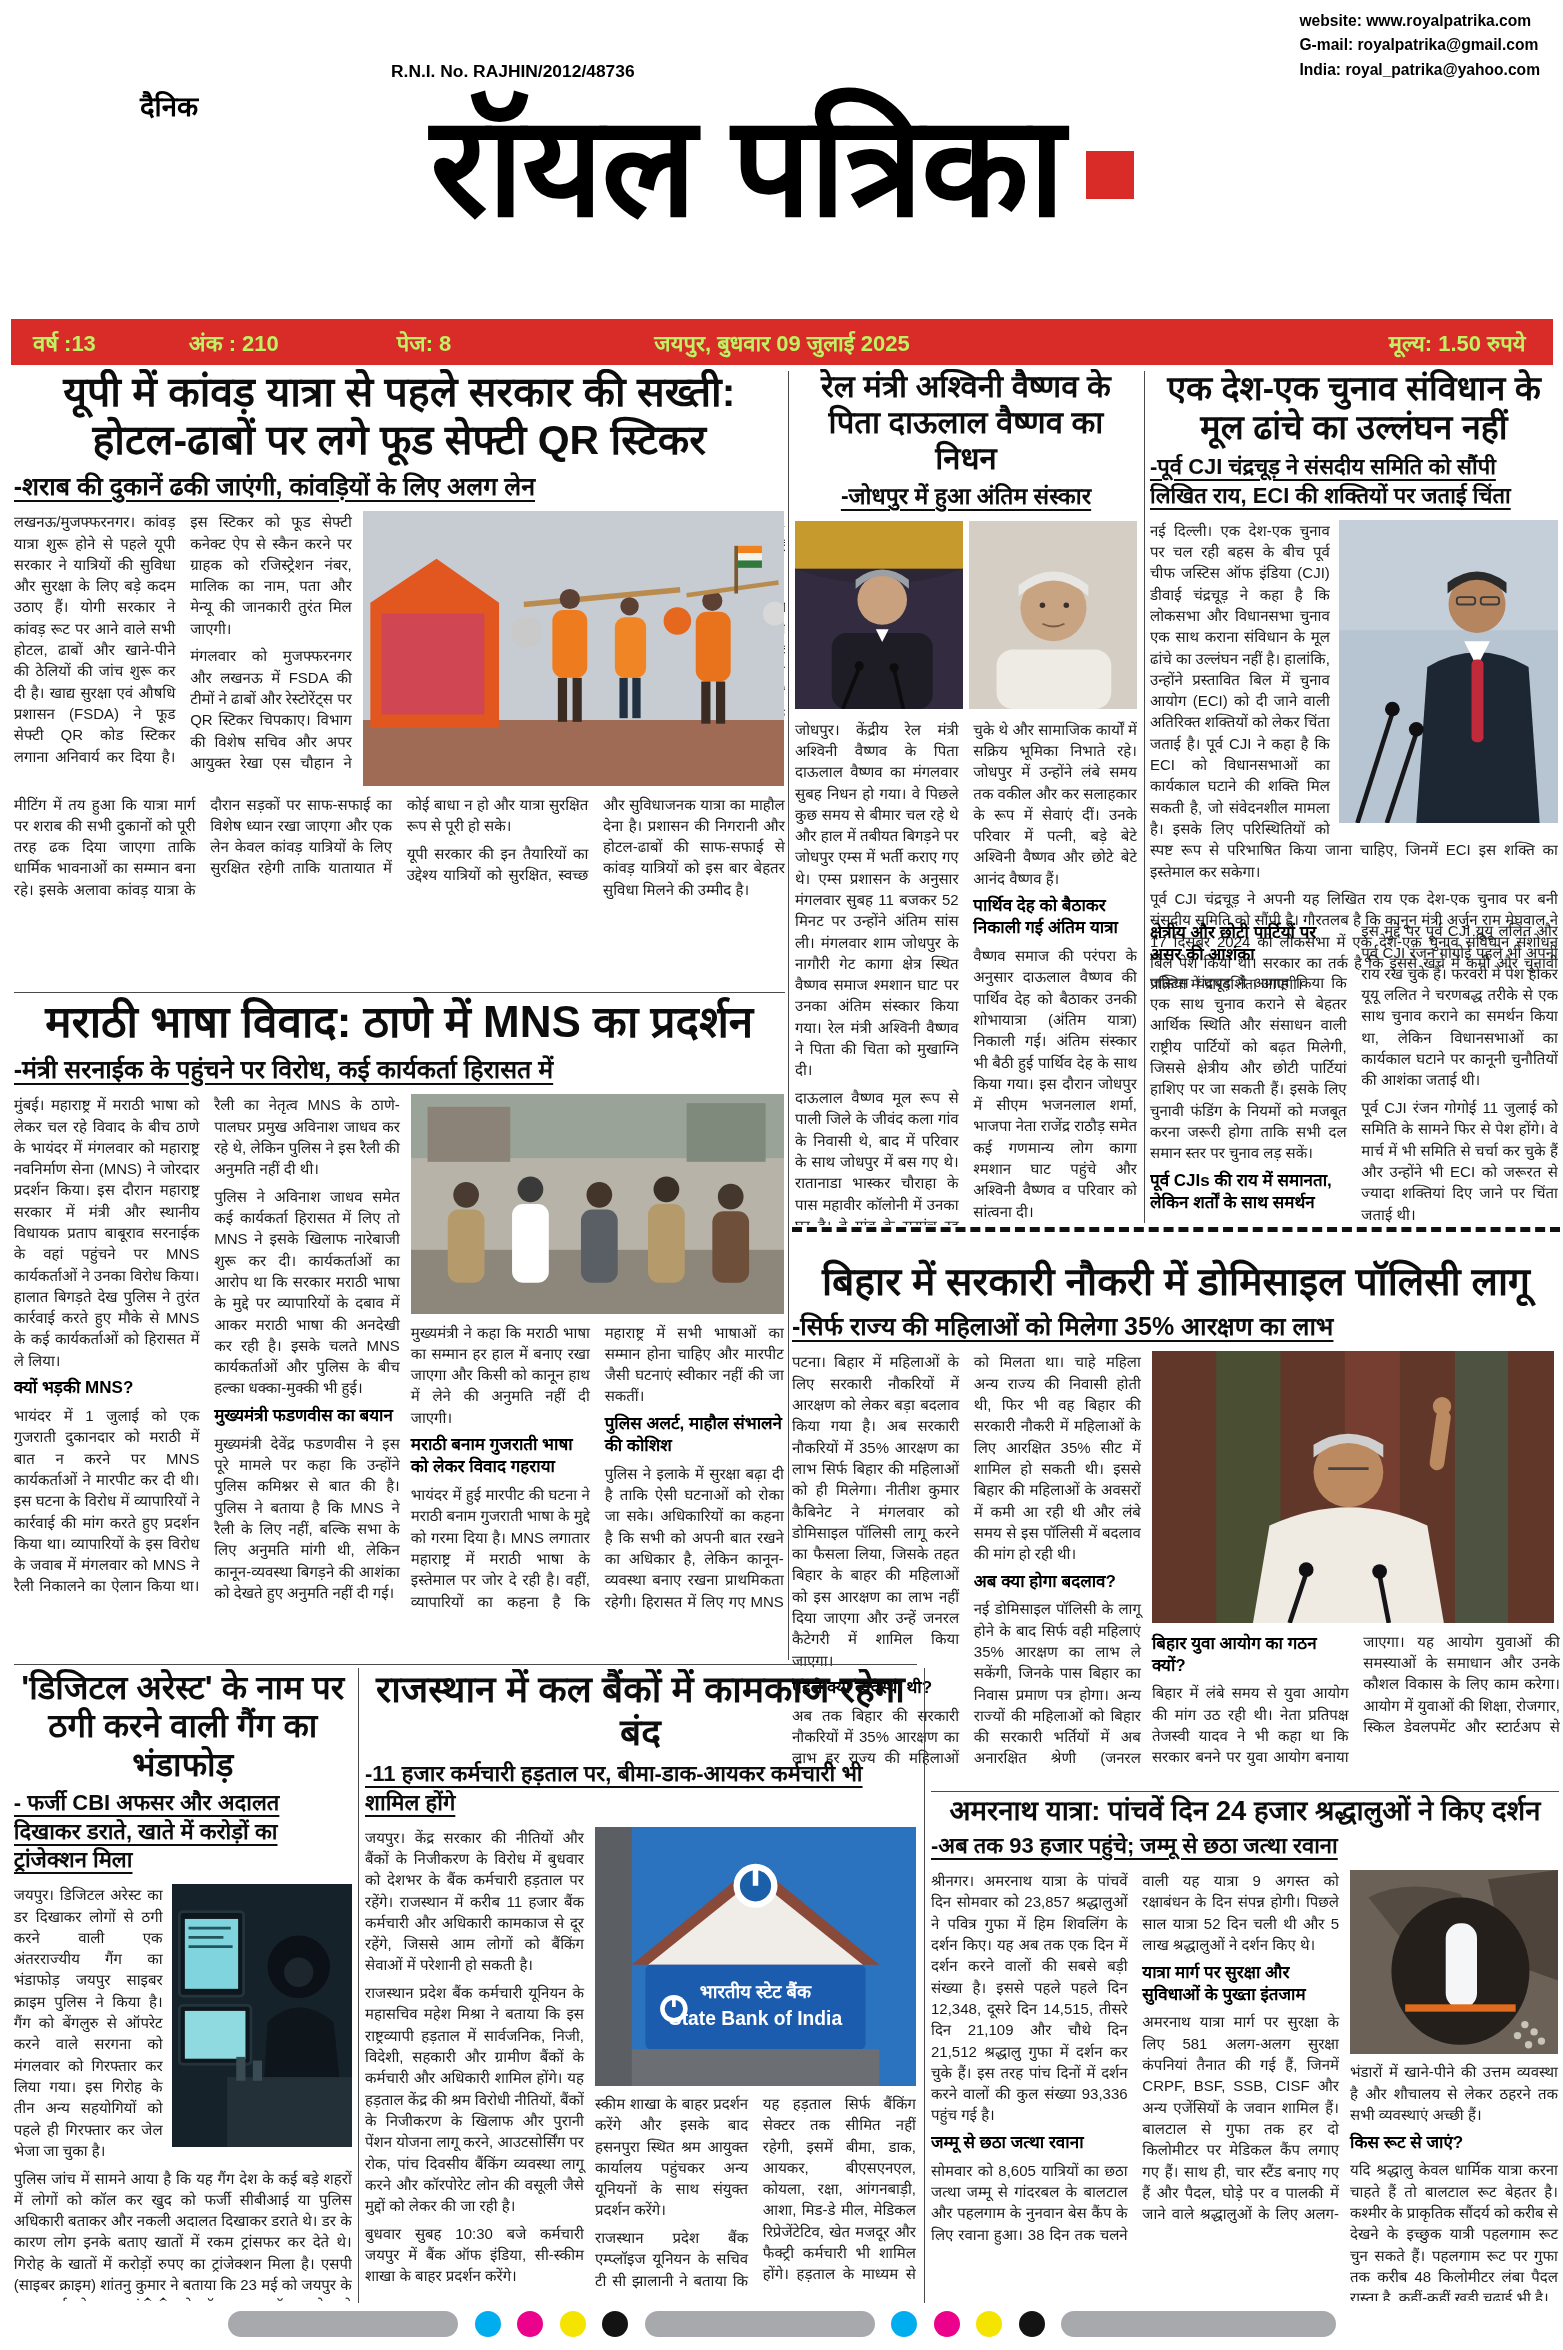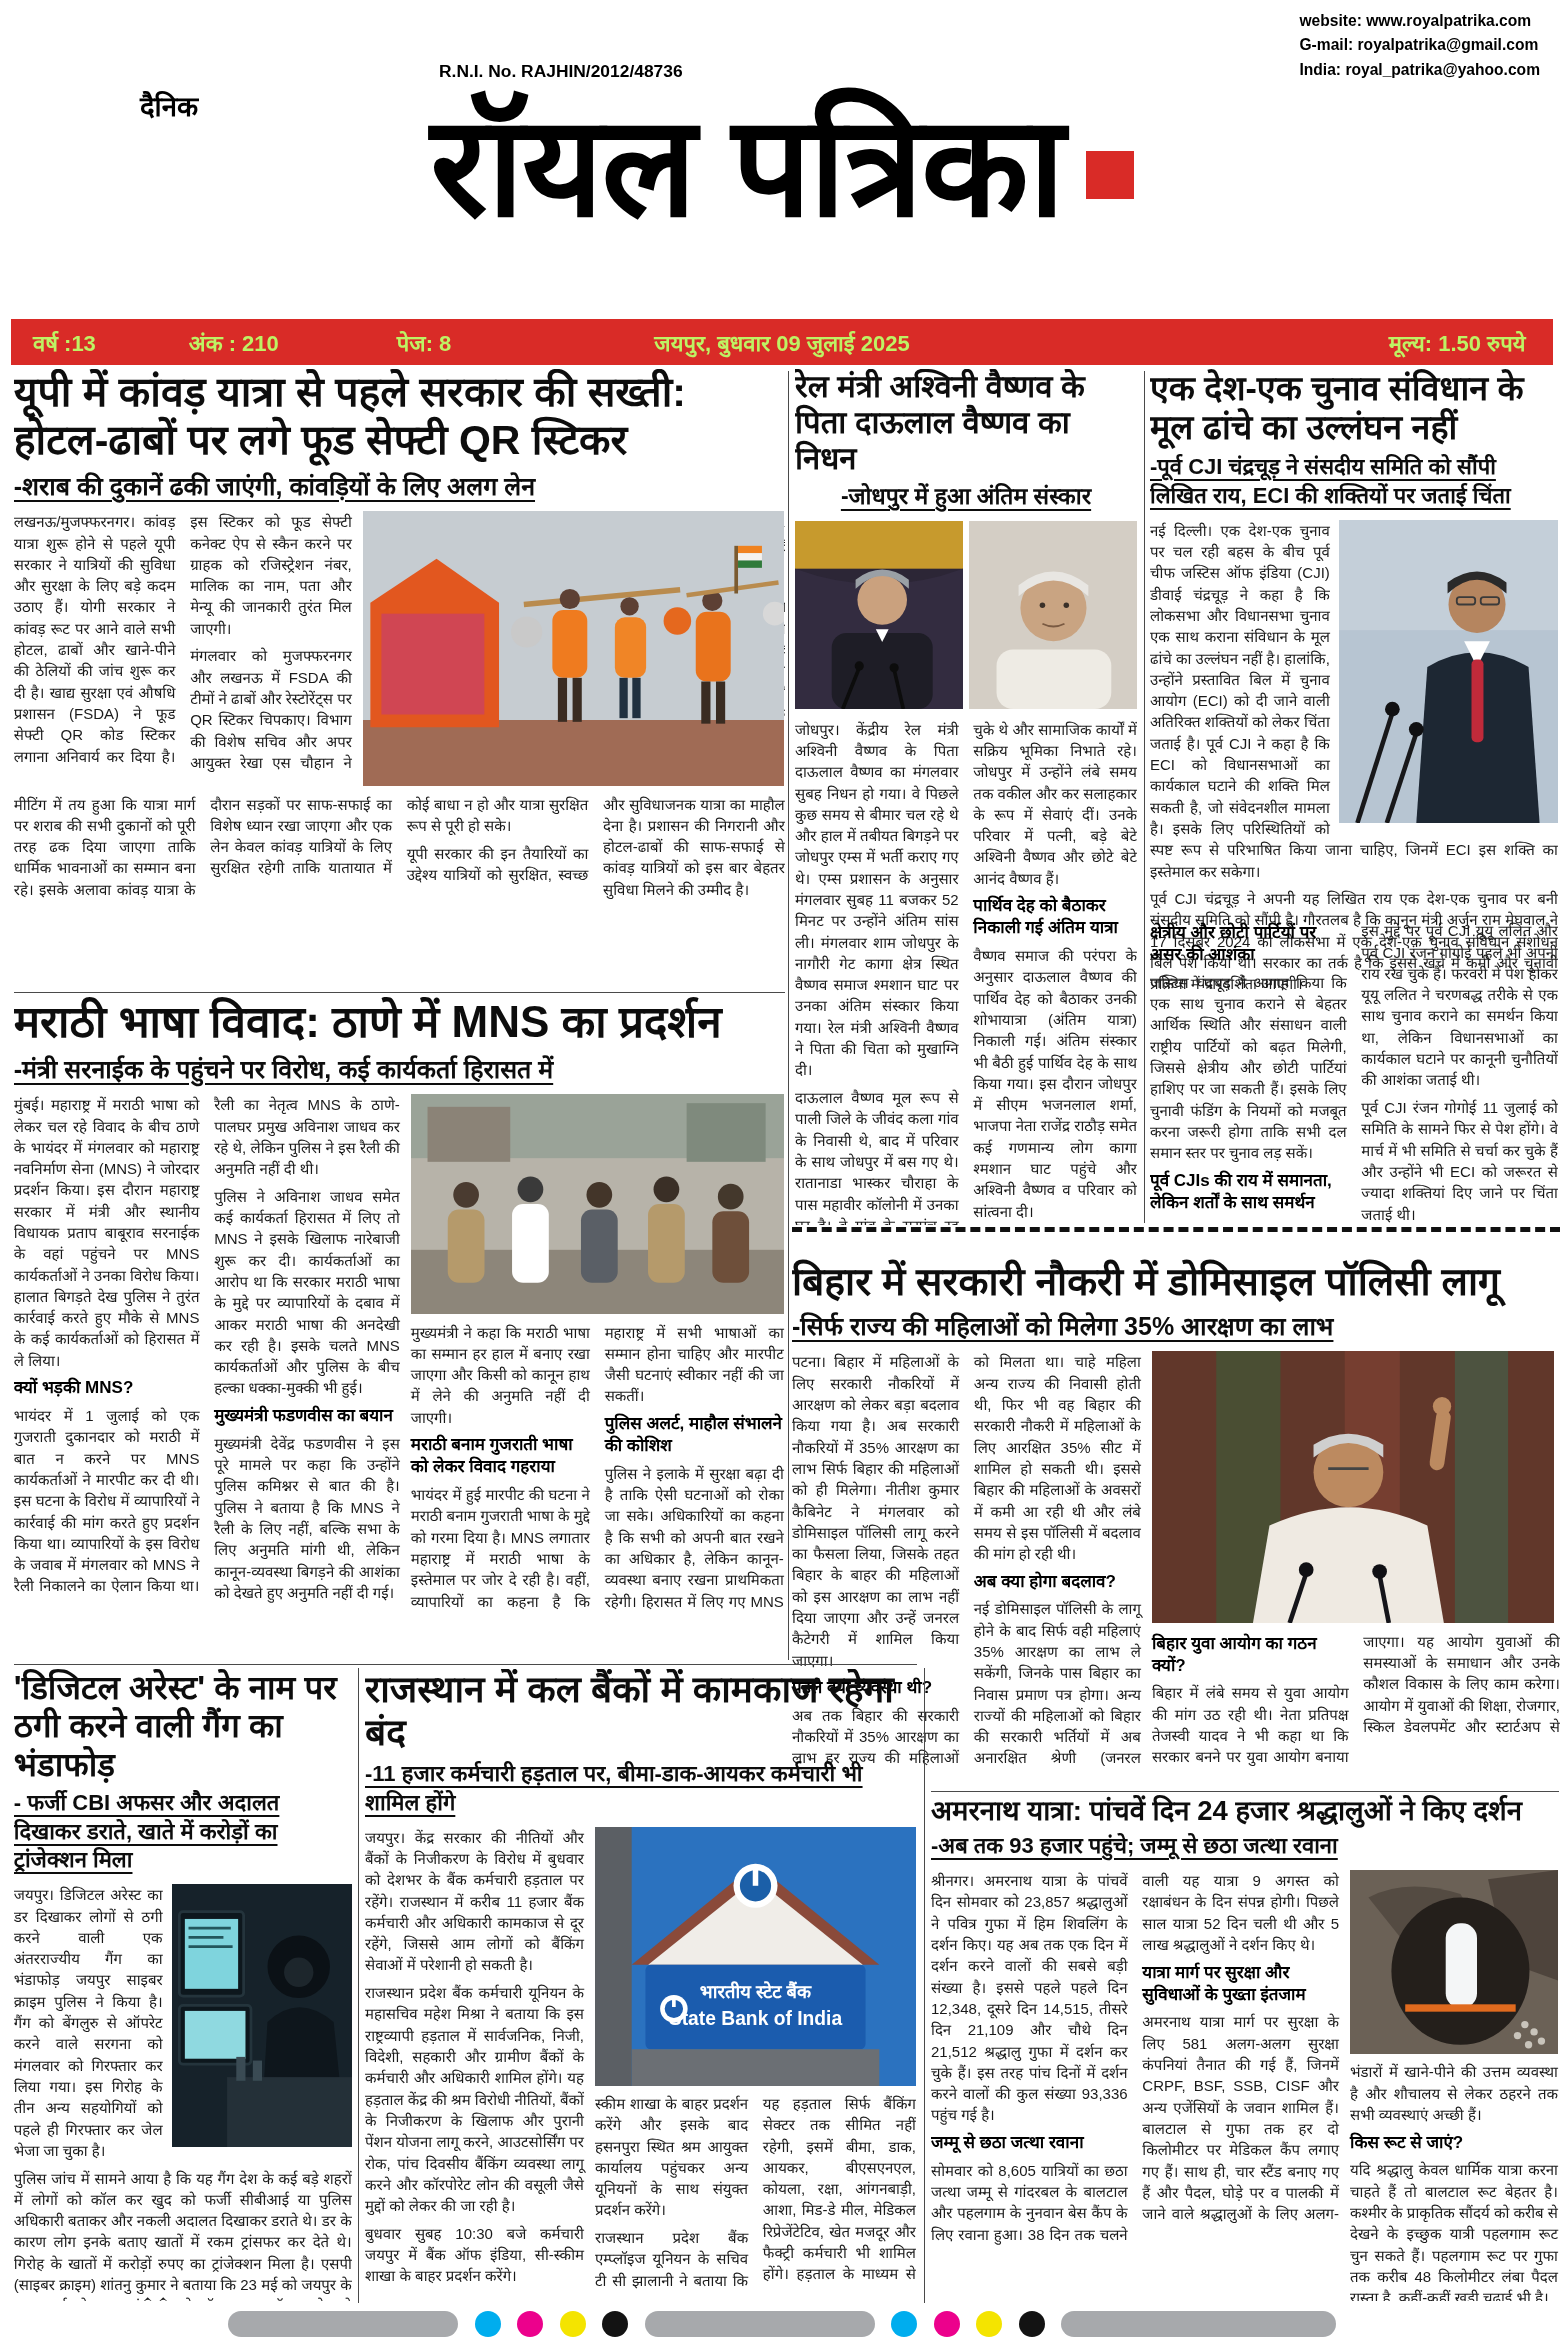--- a/index.html
+++ b/index.html
@@ -1,33 +1,33 @@
 <!DOCTYPE html>
 <html lang="hi" style="font-size:14.7px"><head>
 <meta charset="utf-8">
 <style>
   html,body{margin:0;padding:0;background:#e8e8e8;}
   .paper{position:relative;width:1564px;height:2351px;background:#ffffff;
          font-family:"Liberation Sans","DejaVu Sans",sans-serif;color:#1a1a1a;overflow:hidden;}
   
   .contact{position:absolute;right:24px;top:9.2px;font-size:15.6px;font-weight:700;line-height:1.55;text-align:left;color:#000;}
-  .rni{position:absolute;left:439px;top:61px;font-size:17.4px;font-weight:600;color:#000;}
+  .rni{position:absolute;left:391px;top:61px;font-size:17.4px;font-weight:600;color:#000;}
   .title-row{position:absolute;left:0;top:72px;width:100%;text-align:center;}
   .daily{position:absolute;left:140px;top:14.7px;font-size:27.5px;font-weight:800;color:#000;}
   .np-title{display:inline-block;margin:0;font-size:140px;line-height:1.35;font-weight:900;letter-spacing:-1.8px;color:#000;}
   .red-block{display:inline-block;width:48px;height:48px;background:#d92b27;margin-left:18.4px;vertical-align:16.5px;}
   
   .infobar{position:absolute;left:11px;top:319px;width:1542px;height:46px;background:#d92b27;color:#bef264;
            display:flex;align-items:center;font-weight:700;font-size:22px;}
   .ib-year{margin-left:22px;} .ib-issue{margin-left:93px;} .ib-page{margin-left:118px;}
   .ib-date{position:absolute;left:50%;transform:translateX(-50%);}
   .ib-price{margin-left:auto;margin-right:27.5px;}
   
   .art{position:absolute;overflow:hidden;}
-  .hl{margin:0 0 5.5px 0;font-weight:800;color:#0d0d0d;line-height:1.16;}
+  .hl{margin:0 0 5.5px 0;font-weight:800;color:#0d0d0d;text-align:center;line-height:1.16;}
   .sub{font-weight:800;color:#0d0d0d;text-decoration:underline;text-decoration-thickness:1.8px;text-underline-offset:4.6px;
        margin:3.7px 0 9.2px 0;line-height:1.3;}
   .flow p.para{margin:0 0 6.4px 0;font-size:15px;line-height:1.42;text-align:justify;}
   .flow h4.inhead{margin:1.8px 0 5.5px 0;font-size:17px;font-weight:800;line-height:1.3;color:#000;}
   .c2{column-count:2;column-gap:14.7px;}
   .c4{column-count:4;column-gap:14.7px;}
   .row{display:flex;gap:11px;}
   .photo{overflow:hidden;flex:none;background:#ccc;}
   .photo svg{display:block;width:100%;height:100%;}
   .fr{float:right;margin:0 0 7.3px 9.2px;}

